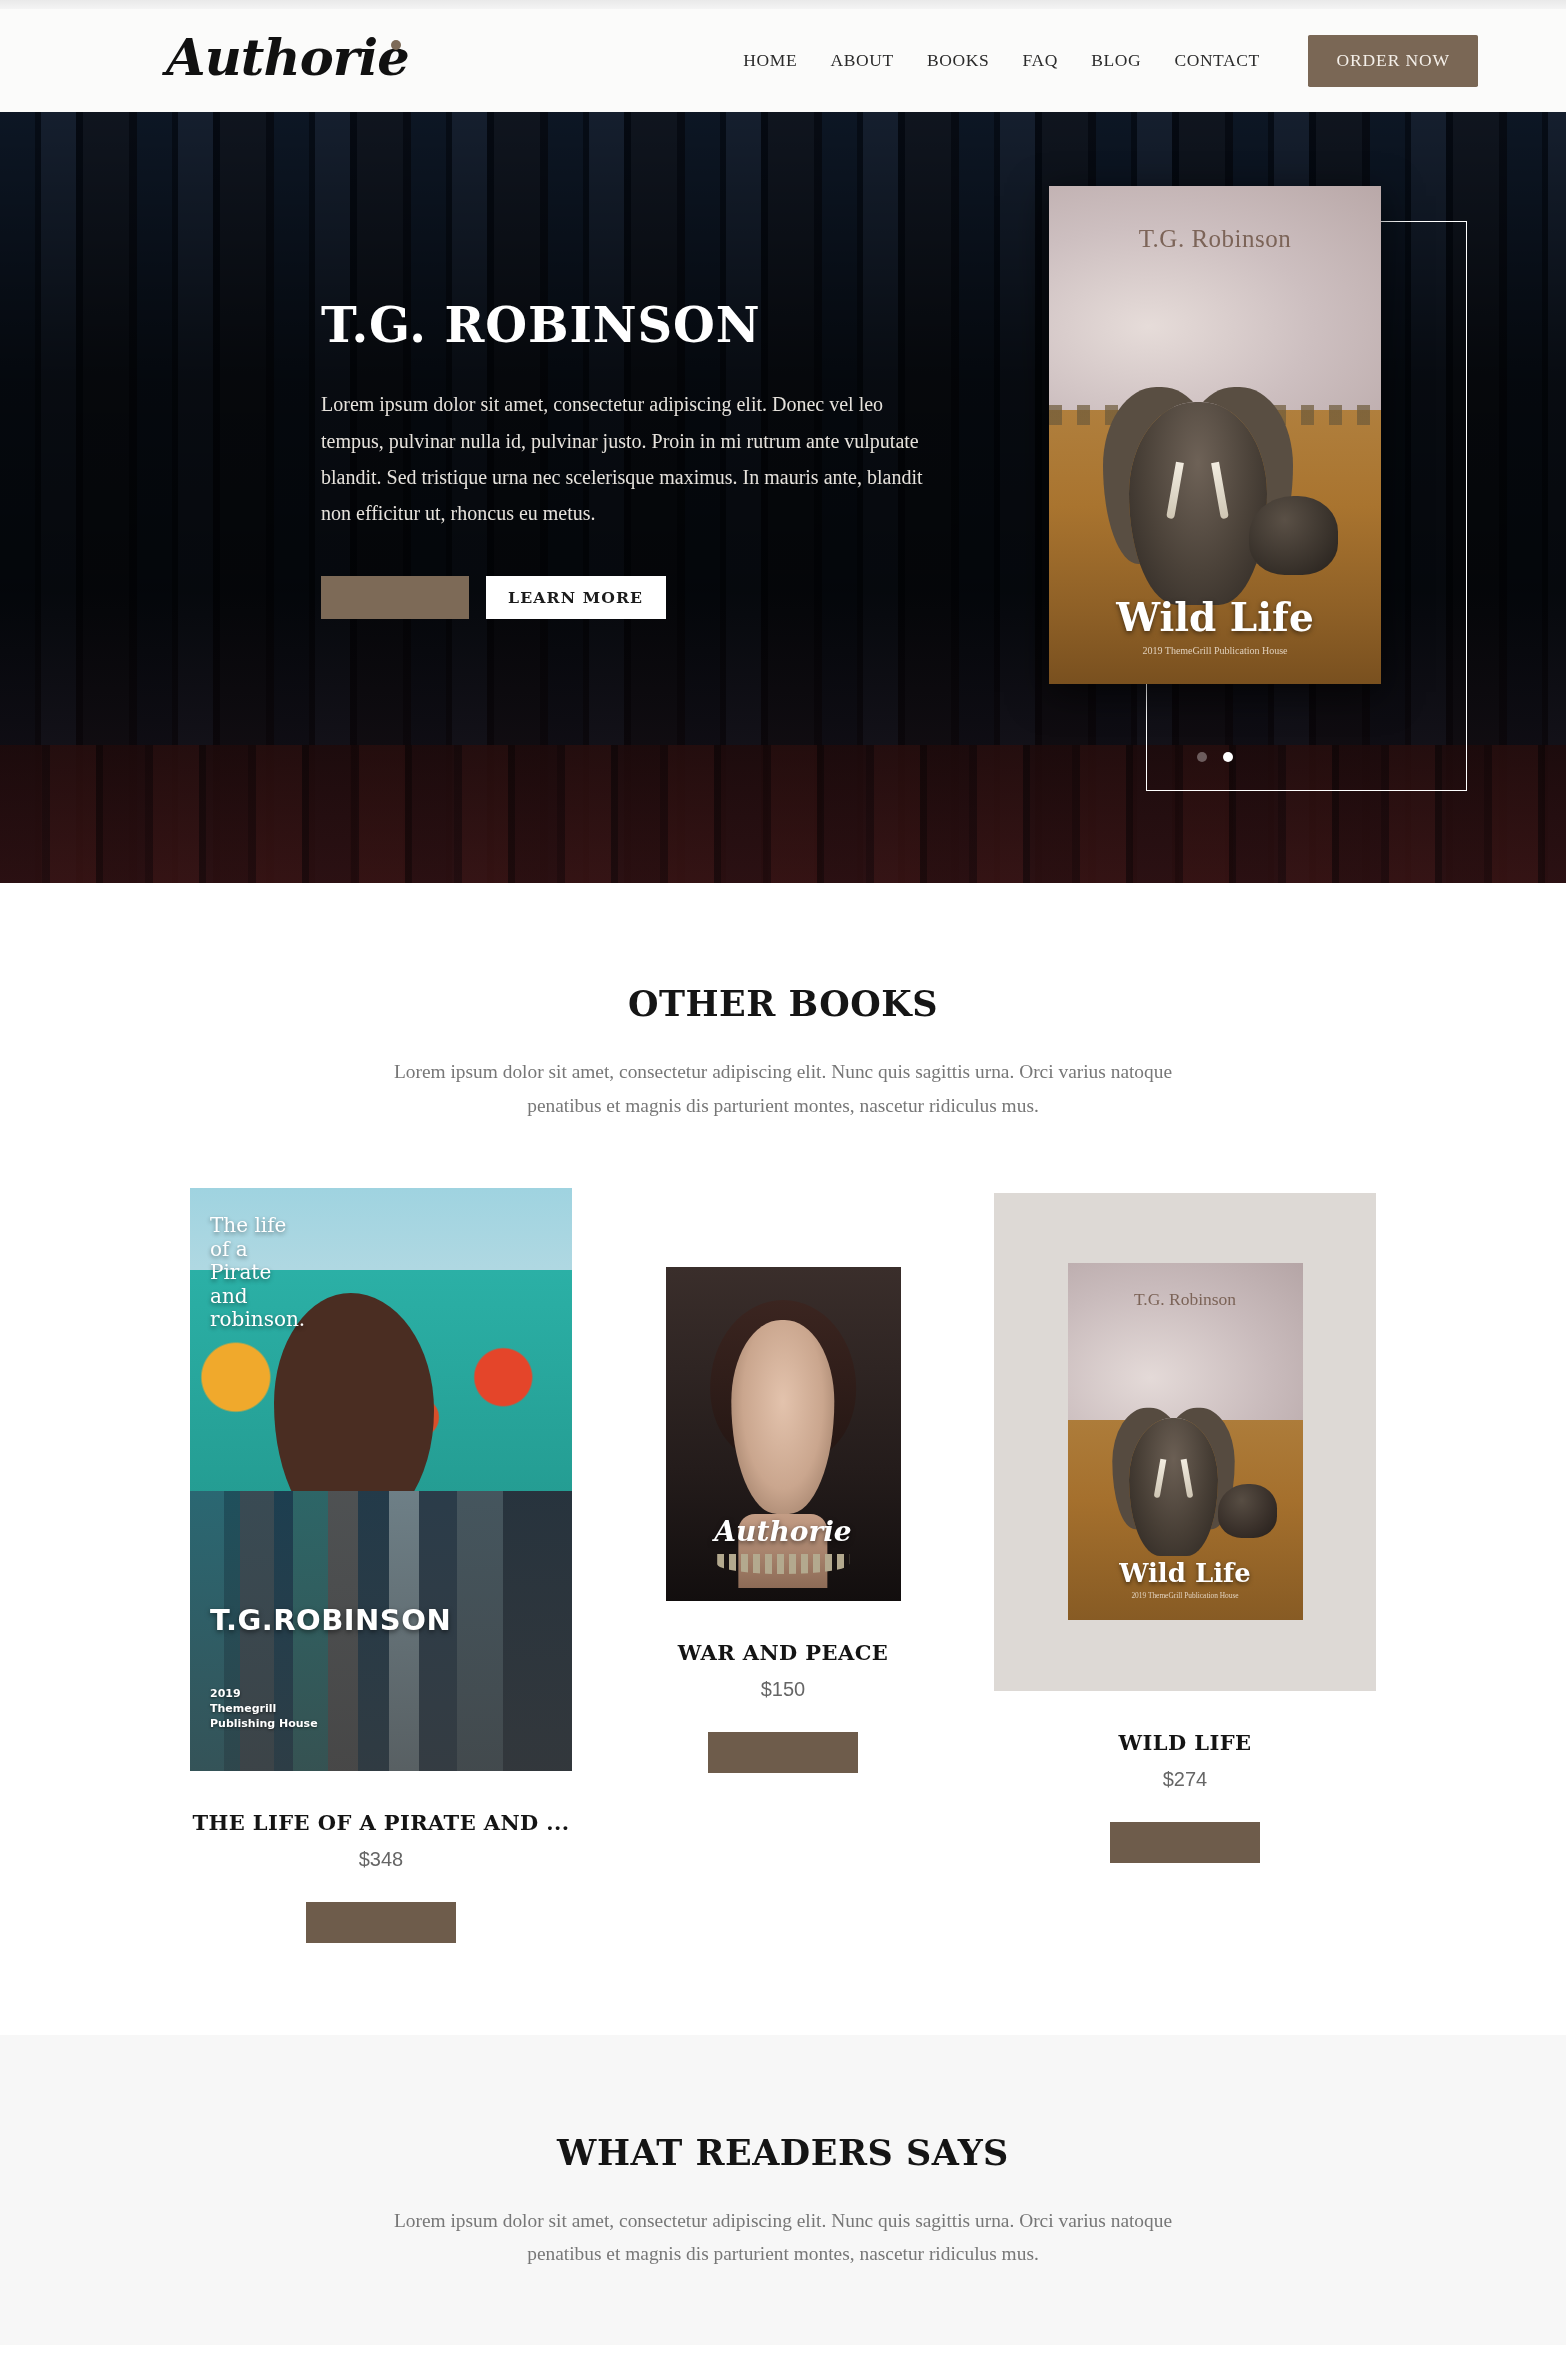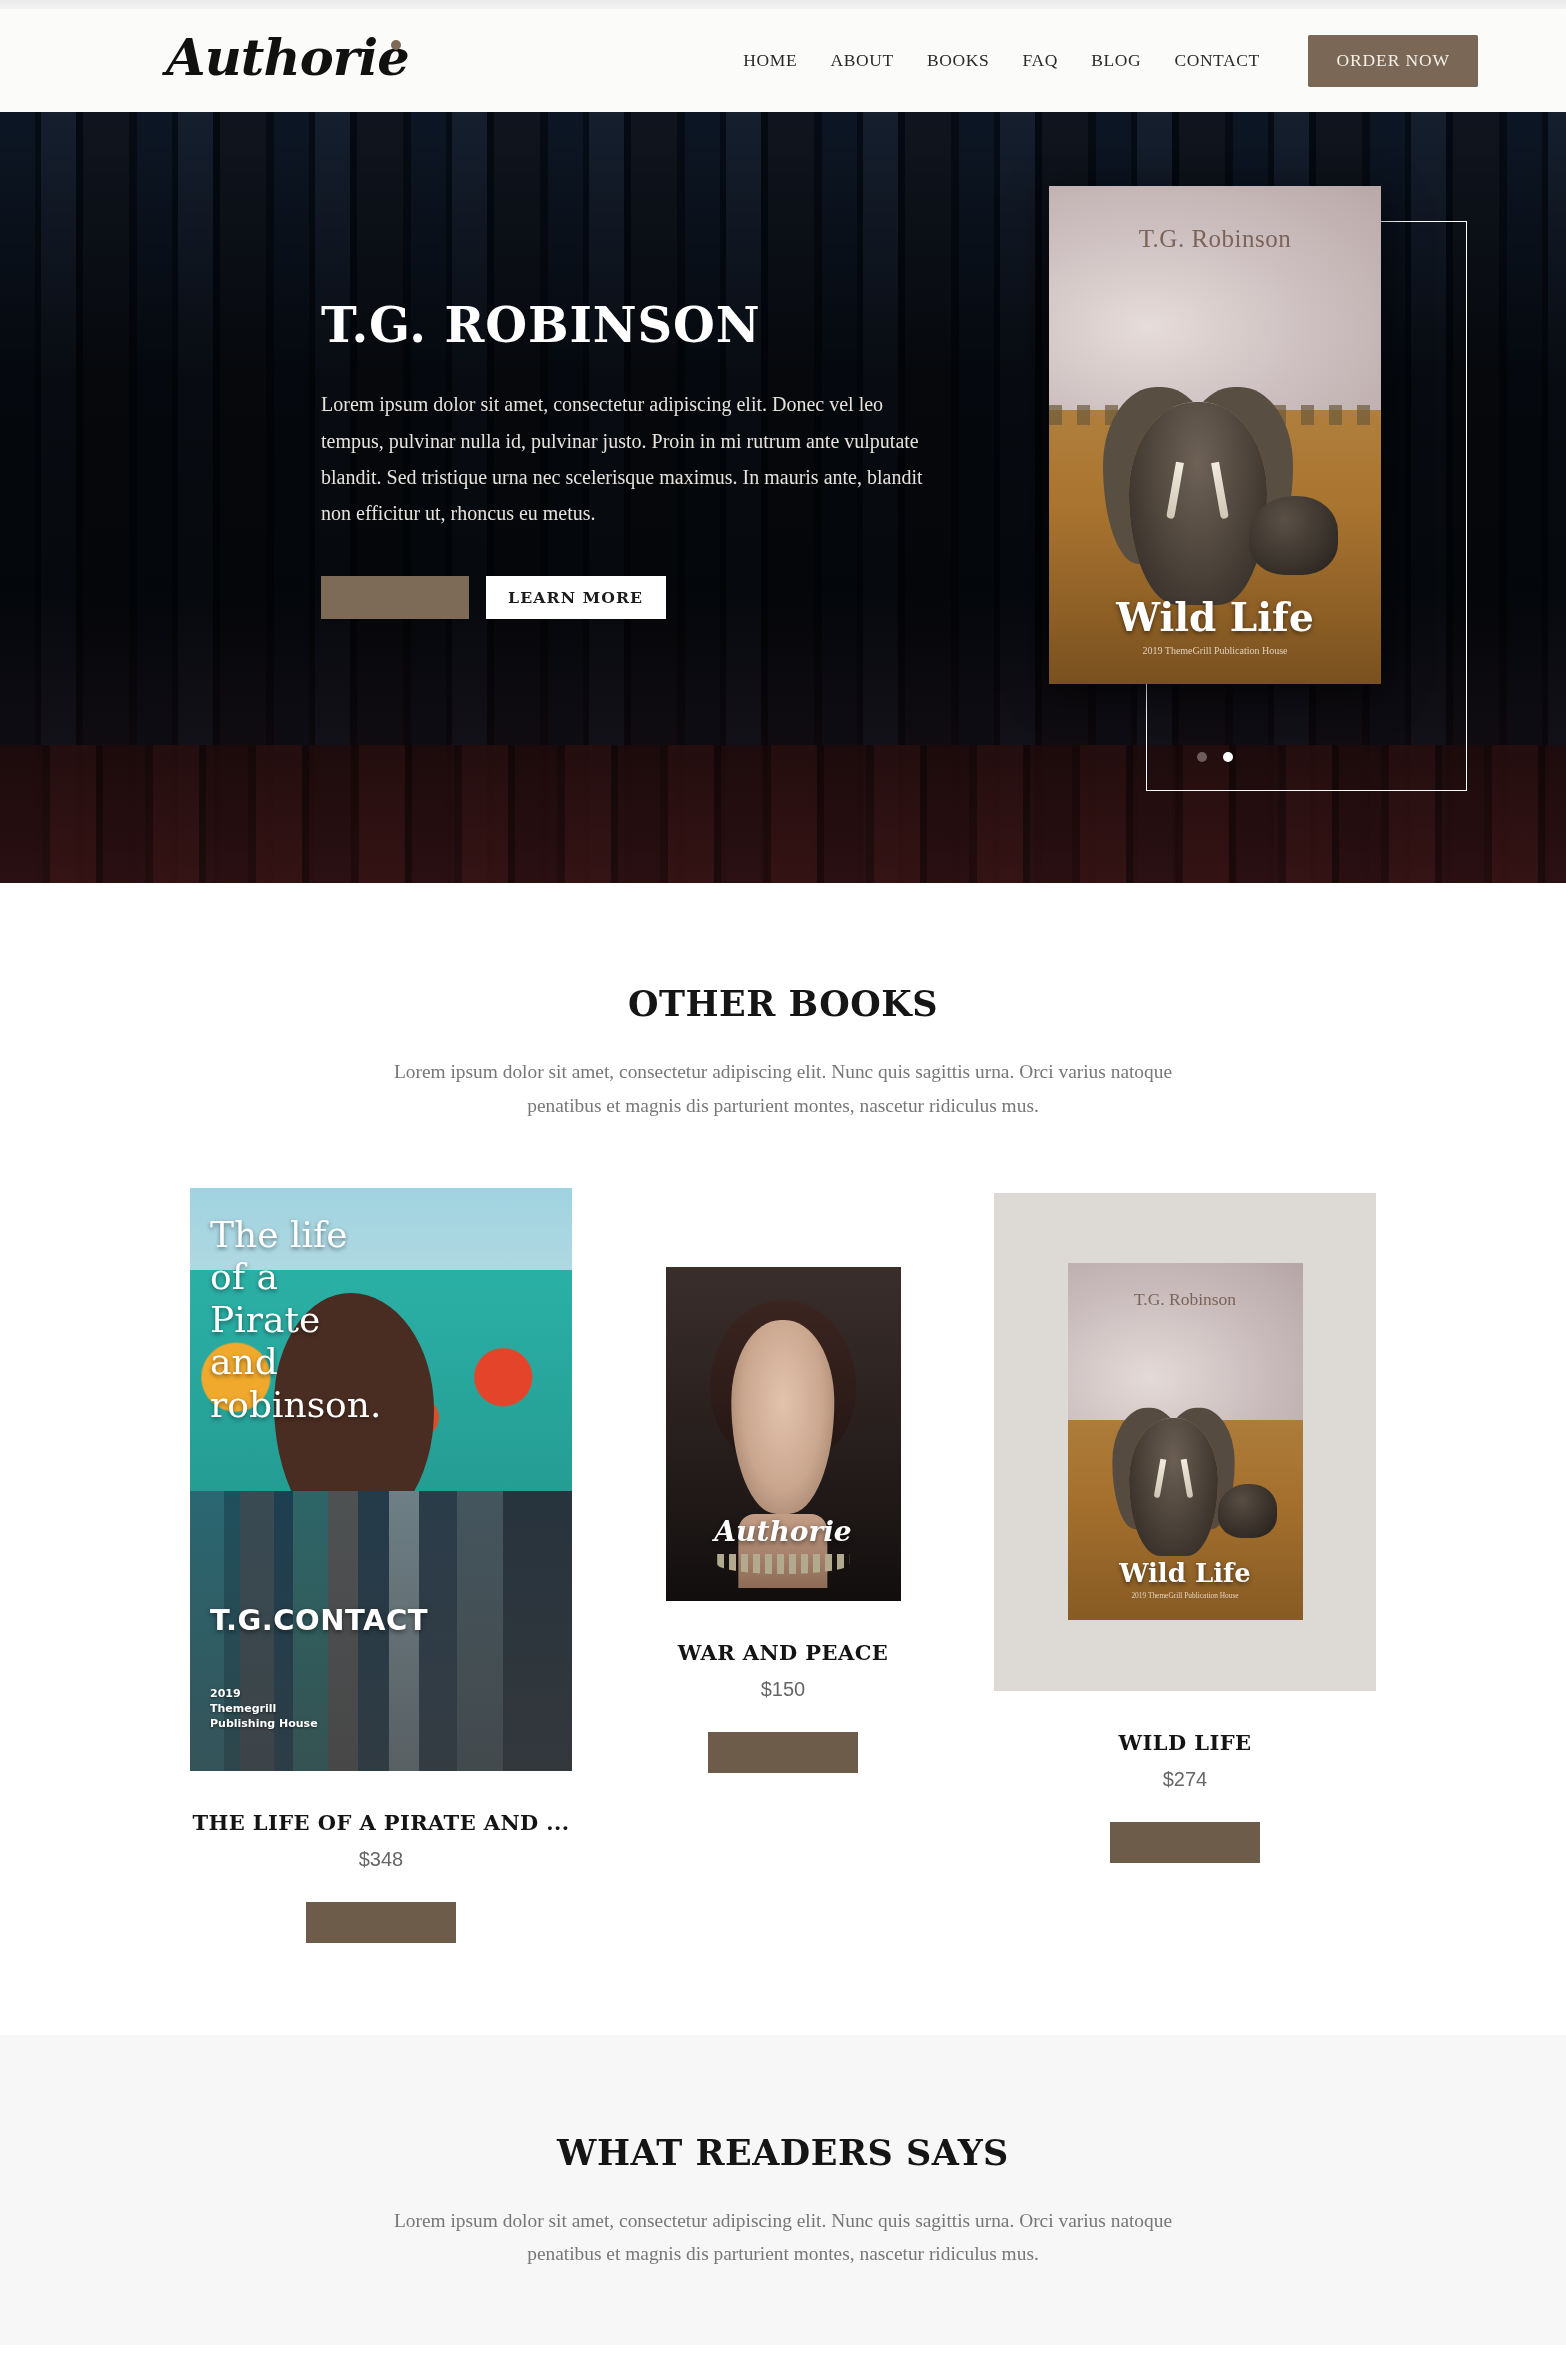--- a/index.html
+++ b/index.html
@@ -323,21 +323,21 @@
     background: #4a2d22; border-radius: 48% 52% 55% 45% / 45% 48% 52% 55%;
   }
   .pirate .people {
     position: absolute; left:0; right:0; bottom: 0; height: 48%;
     background: linear-gradient(180deg, rgba(40,60,70,.15), rgba(60,60,60,.55)),
                 repeating-linear-gradient(90deg,#2b6f7a 0 9%, #1e5360 9% 13%, #3c4d56 13% 22%, #1b3f52 22% 27%, #2e6d6d 27% 36%, #555 36% 44%, #223a4a 44% 52%, #7a8b92 52% 60%, #2b3c4a 60% 70%, #4a5a62 70% 82%, #27323c 82% 100%);
   }
   .pirate-title {
     position: absolute; left: 20px; top: 26px; right: 30%;
     font-family: "DejaVu Serif", serif;
-    font-size: 36px;
+    font-size: 20px;
     line-height: 1.18;
     color: #ffffff;
     text-align: left;
     text-shadow: 0 1.8px 4.6px rgba(0,0,0,.45);
   }
   .pirate-author {
     position: absolute; left: 20px; bottom: 134px; right: 14.8px;
     font-family: "DejaVu Sans", sans-serif;
     font-weight: bold;
     font-size: 29px;
@@ -530,21 +530,21 @@
 
     <div class="book-card">
       <div class="thumb-wrap">
         <div class="thumb t1">
           <div class="pirate">
             <div class="mural"></div>
             <div class="blob"></div>
             <div class="people"></div>
           </div>
           <div class="pirate-title">The life<br>of a<br>Pirate<br>and<br>robinson.</div>
-          <div class="pirate-author">T.G.CONTACT</div>
+          <div class="pirate-author">T.G.ROBINSON</div>
           <div class="pirate-pub">2019<br>Themegrill<br>Publishing House</div>
         </div>
       </div>
       <div class="book-name">THE LIFE OF A PIRATE AND ...</div>
       <div class="book-price">$348</div>
       <button class="book-btn"></button>
     </div>
 
     <div class="book-card">
       <div class="thumb-wrap">

